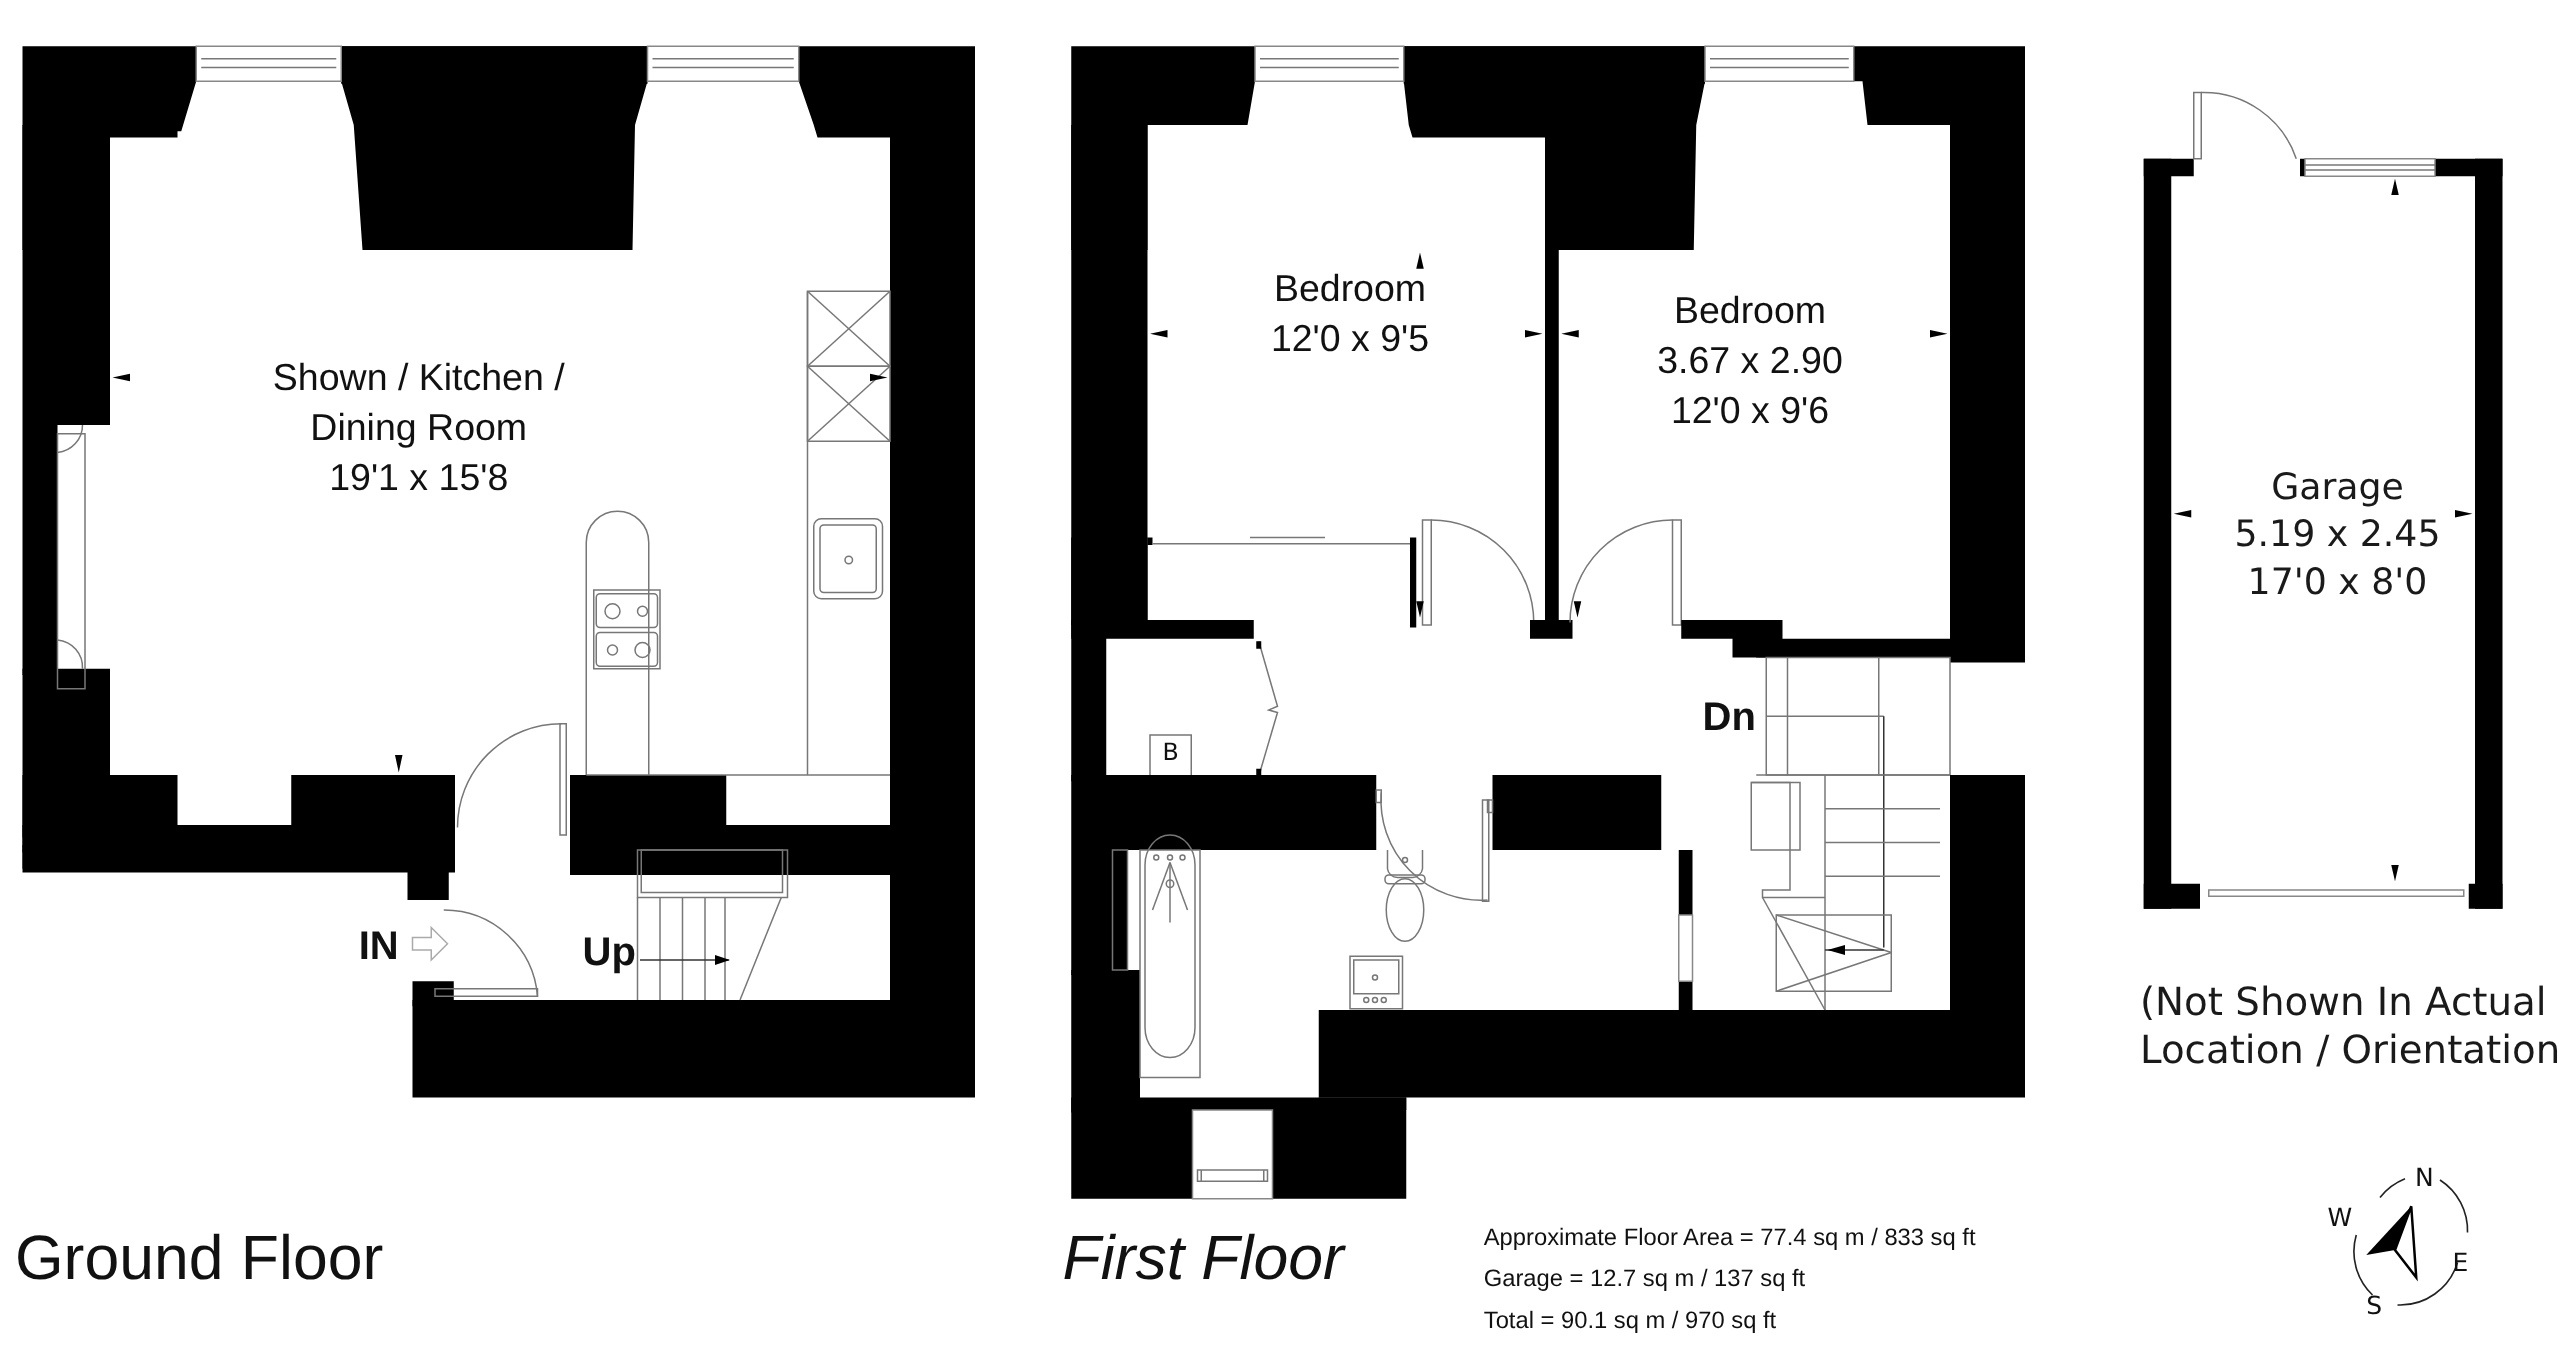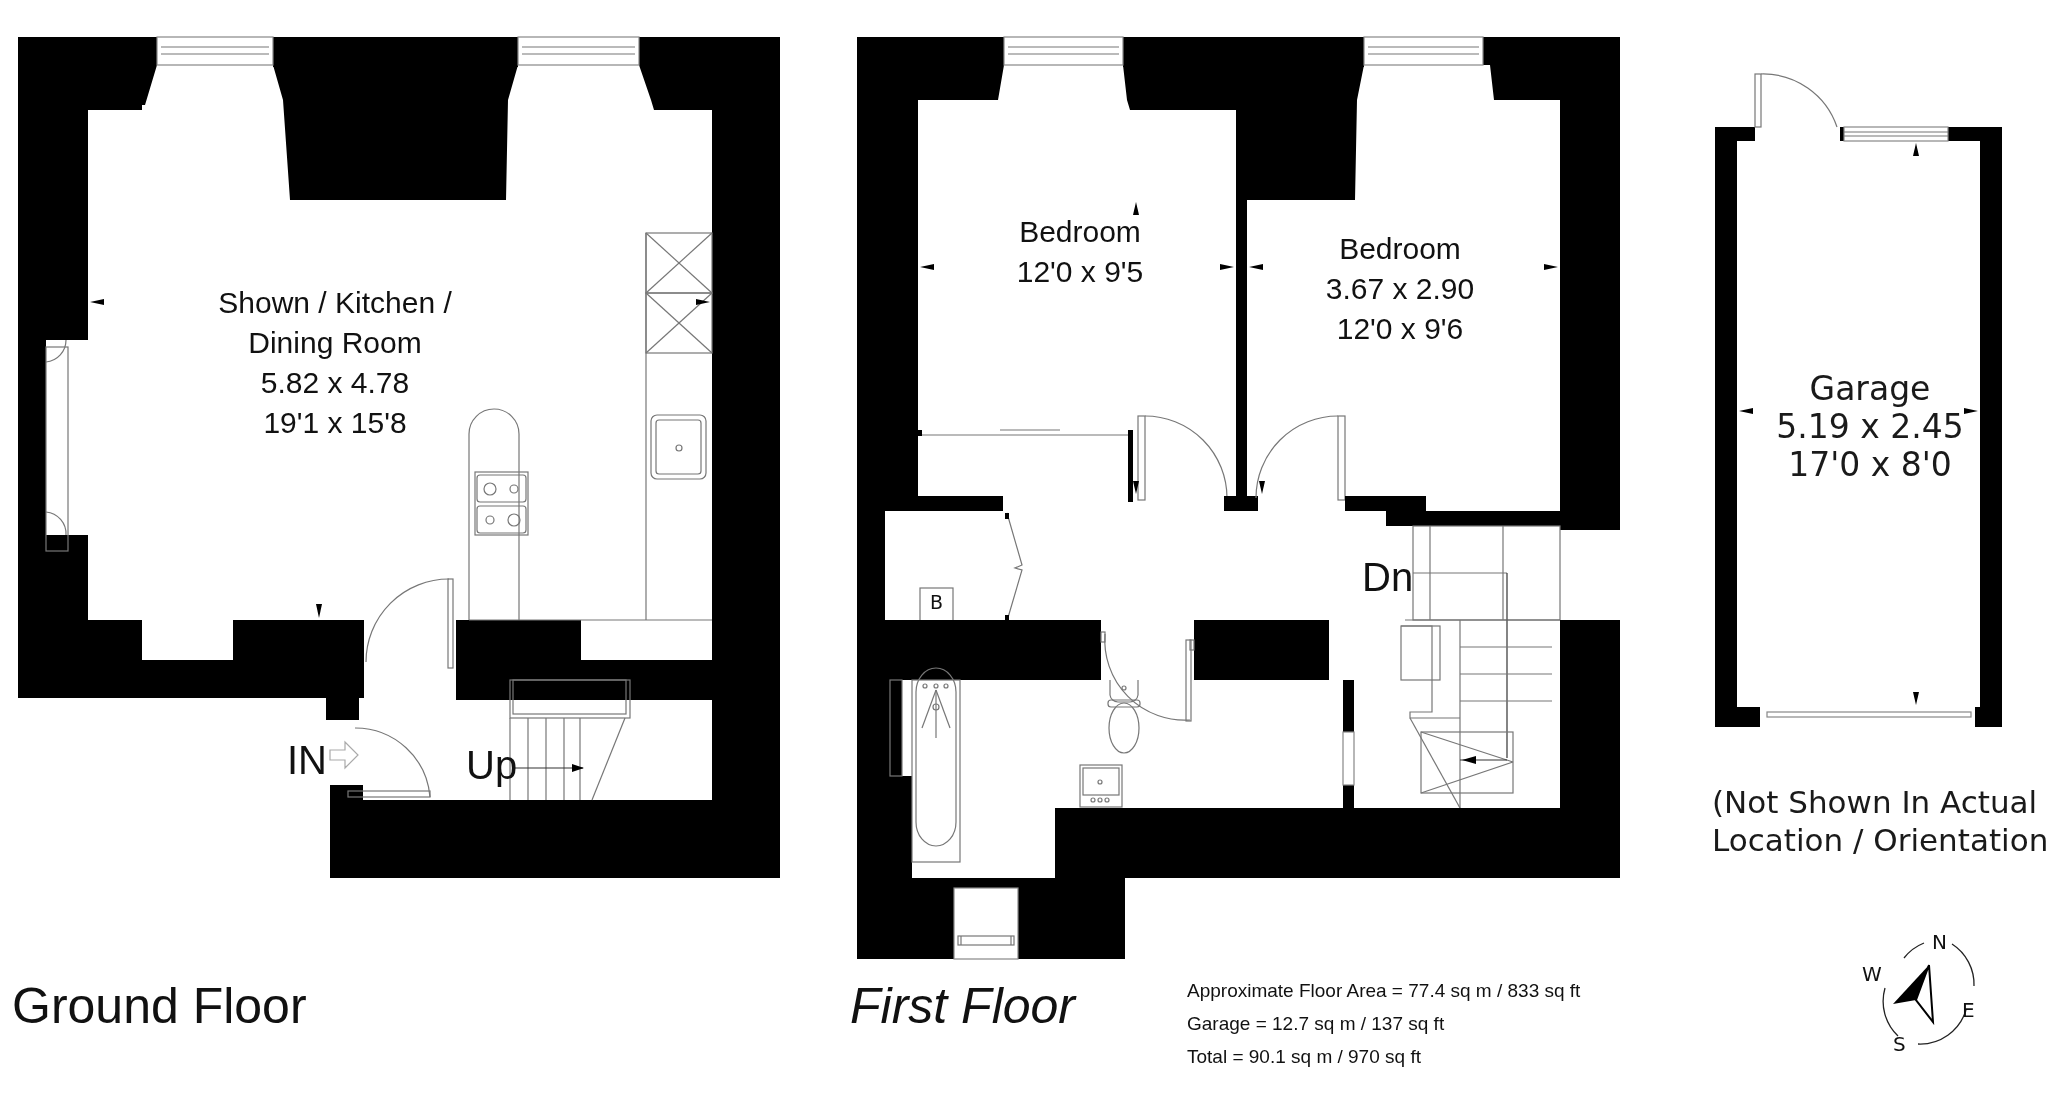--- a/index.html
+++ b/index.html
@@ -5,25 +5,25 @@
   html, body { margin: 0; padding: 0; background: #ffffff; }
   body { width: 2048px; height: 1096px; overflow: hidden; position: relative; font-family: "Liberation Sans", sans-serif; }
   svg.plan { position: absolute; left: 0; top: 0; width: 2048px; height: 1096px; }
   .wall { fill: #000; }
   .ln { fill: none; stroke: #777; stroke-width: 1.2; }
   .lnd { fill: none; stroke: #333; stroke-width: 1.2; }
   .win { fill: #fff; stroke: #888; stroke-width: 1.2; }
   .txt { position: absolute; color: #111; white-space: nowrap; }
   .room { text-align: center; font-size: 30px; line-height: 40px; font-family: "Liberation Sans", sans-serif; }
   .room div { display: block; }
-  .garage-label { text-align: center; font-size: 33px; line-height: 38px; font-family: "DejaVu Sans", sans-serif; color:#1a1a1a; }
+  .garage-label { text-align: center; font-size: 29px; line-height: 38px; font-family: "DejaVu Sans", sans-serif; color:#1a1a1a; }
   .floor-title { font-size: 50px; font-family: "Liberation Sans", sans-serif; }
   .note { font-size: 31px; line-height: 38px; font-family: "DejaVu Sans", sans-serif; color:#1a1a1a; }
   .area { font-size: 19px; line-height: 33px; font-family: "Liberation Sans", sans-serif; }
-  .small { font-size: 40px; font-family: "Liberation Sans", sans-serif; }
+  .small { font-size: 32px; font-family: "Liberation Sans", sans-serif; font-weight: bold; }
   .compass-letter { position: absolute; font-size: 20px; font-family: "DejaVu Sans", sans-serif; color: #111; }
 </style>
 </head>
 <body>
 
 <svg class="plan" viewBox="0 0 2048 1096" xmlns="http://www.w3.org/2000/svg">
 
   <g>
 
     <polygon class="wall" points="18,37 157,37 157,65 145,105 142,105 142,110 88,110 88,200 18,200"></polygon>
@@ -262,21 +262,20 @@
     <path d="M1966,1010 A48,48 0 0 1 1918,1044" fill="none" stroke="#222" stroke-width="1.3"></path>
     <path d="M1898,1036 A48,48 0 0 1 1885,988" fill="none" stroke="#222" stroke-width="1.3"></path>
     <polygon points="1929,965 1893,1004 1916,1000" fill="#000"></polygon>
     <polygon points="1929,965 1916,1000 1933,1022" fill="none" stroke="#000" stroke-width="2"></polygon>
   </g>
 </svg>
 
 <div class="txt room" style="left:170px; top:283px; width:330px;">
   <div>Shown / Kitchen /</div>
   <div>Dining Room</div>
-  <div>5.82 x 4.78</div>
   <div>19'1 x 15'8</div>
 </div>
 
 <div class="txt small" style="left:287px; top:738px;text-align:right;">IN</div>
 <div class="txt small" style="left:466px; top:743px;">Up</div>
 
 <div class="txt room" style="left:945px; top:212px; width:270px;">
   <div>Bedroom</div>
   <div>12'0 x 9'5</div>
 </div>

